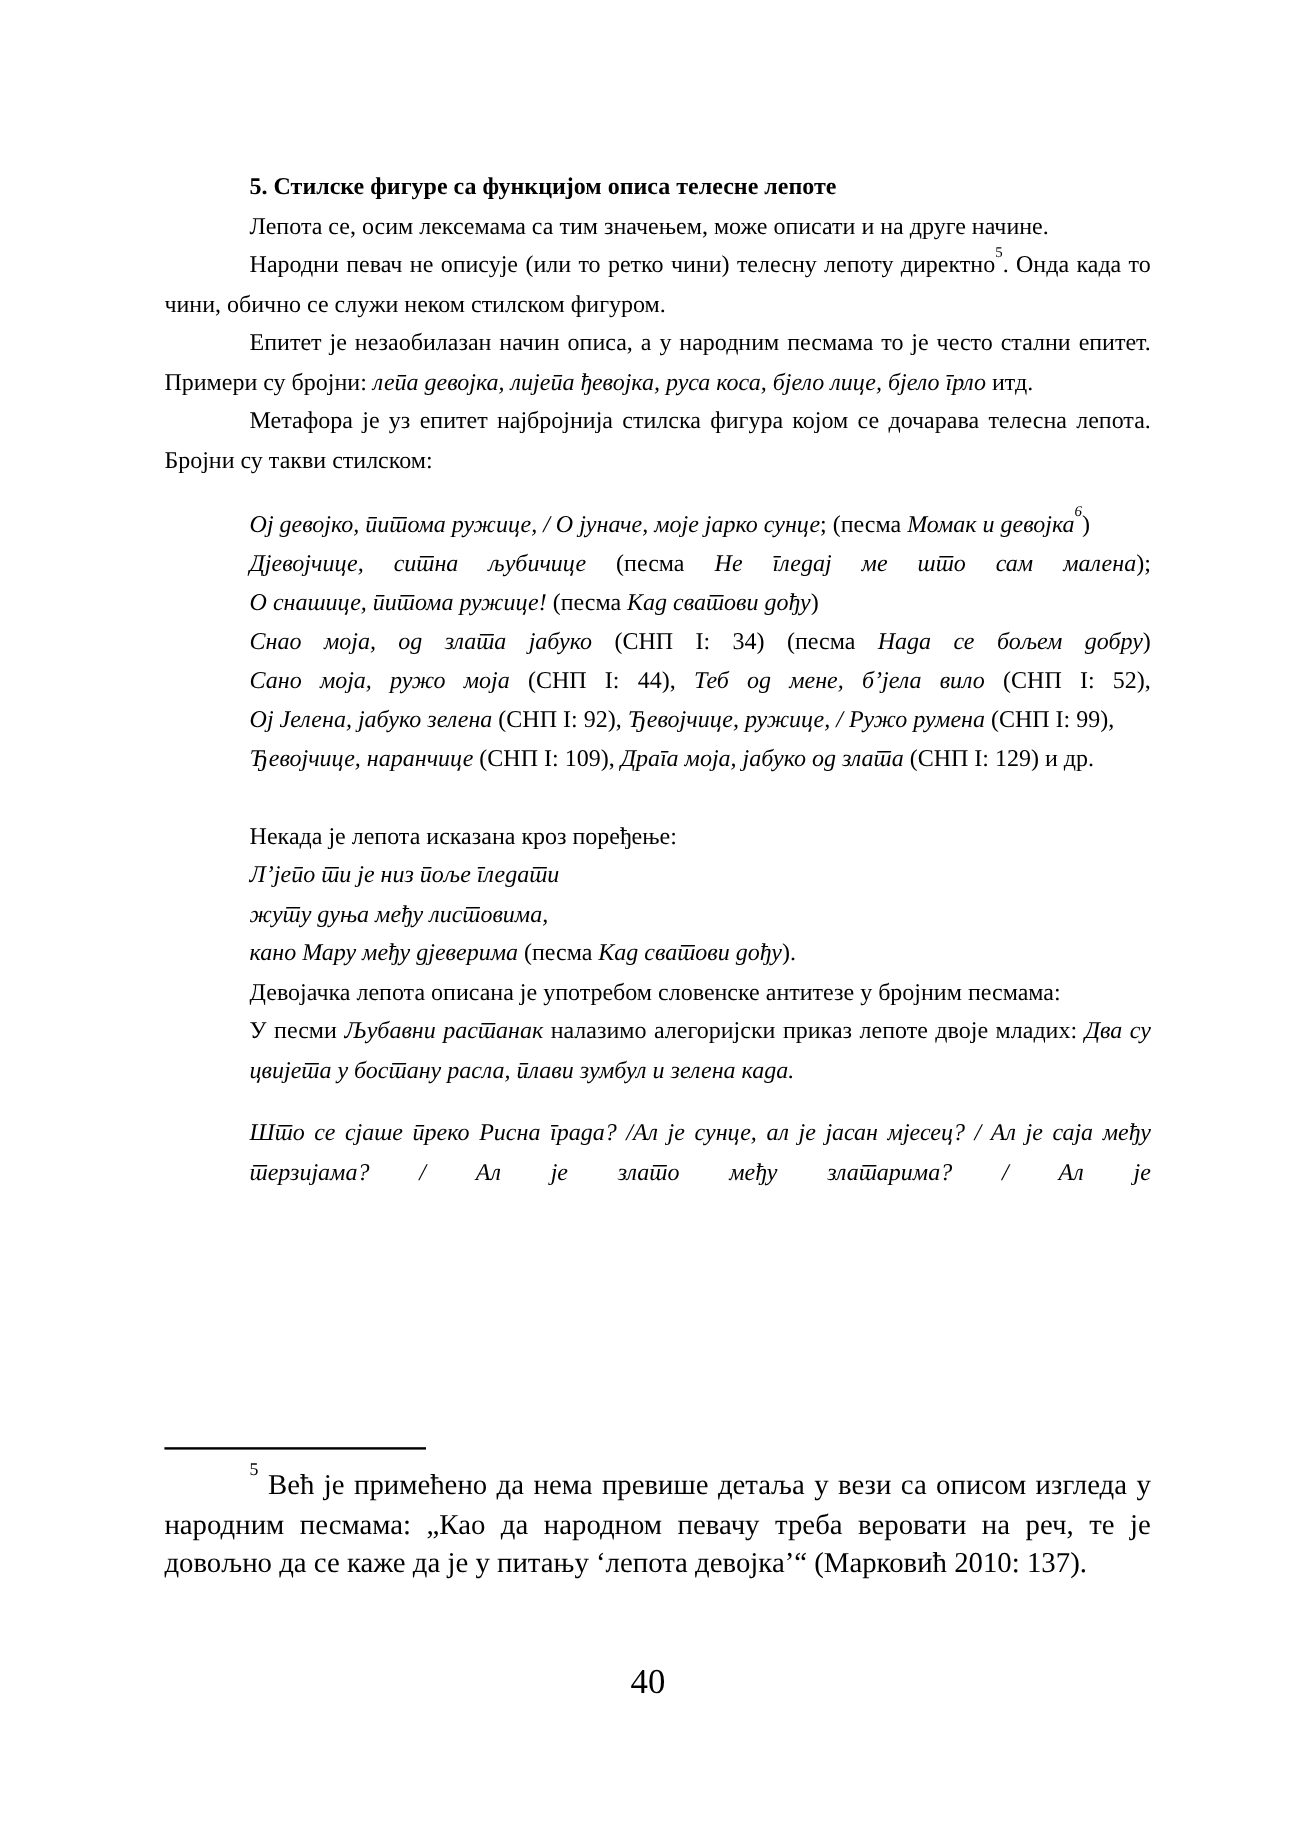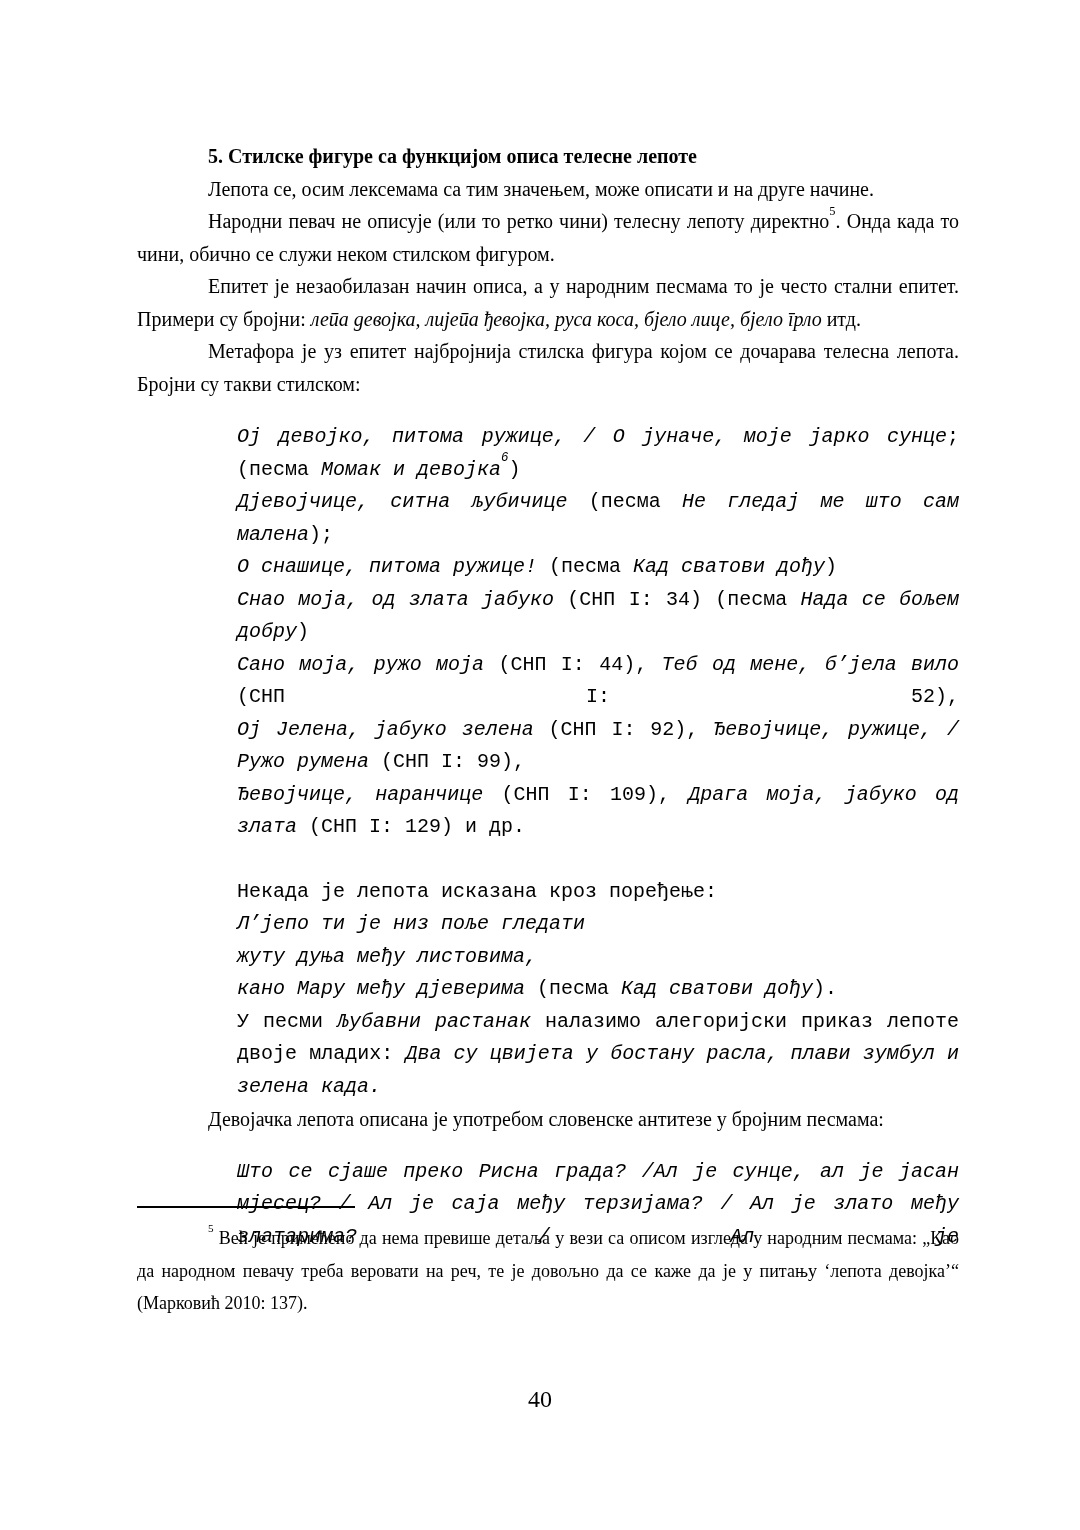--- a/index.html
+++ b/index.html
@@ -17,21 +17,21 @@
     left: 137px;
     top: 140px;
     width: 822px;
     font-size: 20px;
     line-height: 32.5px;
     text-align: justify;
   }
   .block { margin: 0; }
   .block.heading { font-weight: bold; text-indent: 71px; }
   .block.para { text-indent: 71px; }
-  .block.quote, .block.indented { margin-left: 100px; font-family: Liberation Mono, monospace; }
+  .block.quote, .block.indented { margin-left: 71px; }
   .jl { text-align-last: justify; }
   .it { font-style: italic; }
   .bd { font-weight: bold; }
   sup.fn {
     font-size: 0.62em;
     line-height: 0;
     position: relative;
     top: -0.45em;
   }
   .spacer { width: 100%; }
@@ -41,32 +41,32 @@
     top: 1206px;
     width: 218px;
     height: 2px;
     background: #000000;
   }
   .footnotes {
     position: absolute;
     left: 137px;
     top: 1222px;
     width: 822px;
-    font-size: 18px;
+    font-size: 24px;
     line-height: 32.5px;
     text-align: justify;
   }
   .footnote { text-indent: 71px; }
   .page-number {
     position: absolute;
     left: 0;
     top: 1386px;
     width: 100%;
     text-align: center;
-    font-size: 24px;
+    font-size: 29px;
   }
 </style>
 </head>
 <body>
 
 <div class="page">
   <div class="content" id="content">
       <div class="block heading"><span class="bd">5. Стилске фигуре са функцијом описа телесне лепоте</span></div>
       <div class="block para"><span>Лепота се, осим лексемама са тим значењем, може описати и на друге начине.</span></div>
       <div class="block para"><span>Народни певач не описује (или то ретко чини) телесну лепоту директно</span><sup class="fn">5</sup><span>. Онда када то чини, обично се служи неком стилском фигуром.</span></div>
@@ -78,22 +78,22 @@
       <div class="block quote"><span class="it">О снашице, питома ружице!</span><span> (песма </span><span class="it">Кад сватови дођу</span><span>)</span></div>
       <div class="block quote jl"><span class="it">Снао моја, од злата јабуко</span><span> (СНП I: 34) (песма </span><span class="it">Нада се бољем добру</span><span>)</span></div>
       <div class="block quote jl"><span class="it">Сано моја, ружо моја</span><span> (СНП I: 44), </span><span class="it">Теб од мене, б’јела вило</span><span> (СНП I: 52),</span></div>
       <div class="block quote"><span class="it">Ој Јелена, јабуко зелена</span><span> (СНП I: 92), </span><span class="it">Ђевојчице, ружице, / Ружо румена</span><span> (СНП I: 99),</span></div>
       <div class="block quote"><span class="it">Ђевојчице, наранчице</span><span> (СНП I: 109), </span><span class="it">Драга моја, јабуко од злата</span><span> (СНП I: 129) и др.</span></div>
       <div class="spacer" style="height: 32px;"></div>
       <div class="block indented"><span>Некада је лепота исказана кроз поређење:</span></div>
       <div class="block indented"><span class="it">Л’јепо ти је низ поље гледати</span></div>
       <div class="block indented"><span class="it">жуту дуња међу листовима,</span></div>
       <div class="block indented"><span class="it">кано Мару међу дјеверима</span><span> (песма </span><span class="it">Кад сватови дођу</span><span>).</span></div>
+      <div class="block para"><span>Девојачка лепота описана је употребом словенске антитезе у бројним песмама:</span></div>
       <div class="block indented"><span>У песми </span><span class="it">Љубавни растанак</span><span> налазимо алегоријски приказ лепоте двоје младих: </span><span class="it">Два су цвијета у бостану расла, плави зумбул и зелена када.</span></div>
-      <div class="block para"><span>Девојачка лепота описана је употребом словенске антитезе у бројним песмама:</span></div>
       <div class="spacer" style="height: 20px;"></div>
       <div class="block quote jl"><span class="it">Што се сјаше преко Рисна града? /Ал је сунце, ал је јасан мјесец? / Ал је саја међу терзијама? / Ал је злато међу златарима? / Ал је</span></div>
     </div>
   <div class="footnote-rule"></div>
   <div class="footnotes" id="footnotes">
       <div class="footnote"><sup class="fn">5</sup><span> Већ је примећено да нема превише детаља у вези са описом изгледа у народним песмама: „Као да народном певачу треба веровати на реч, те је довољно да се каже да је у питању ‘лепота девојка’“ (Марковић 2010: 137).</span></div>
     </div>
   <div class="page-number">40</div>
 </div>
 

